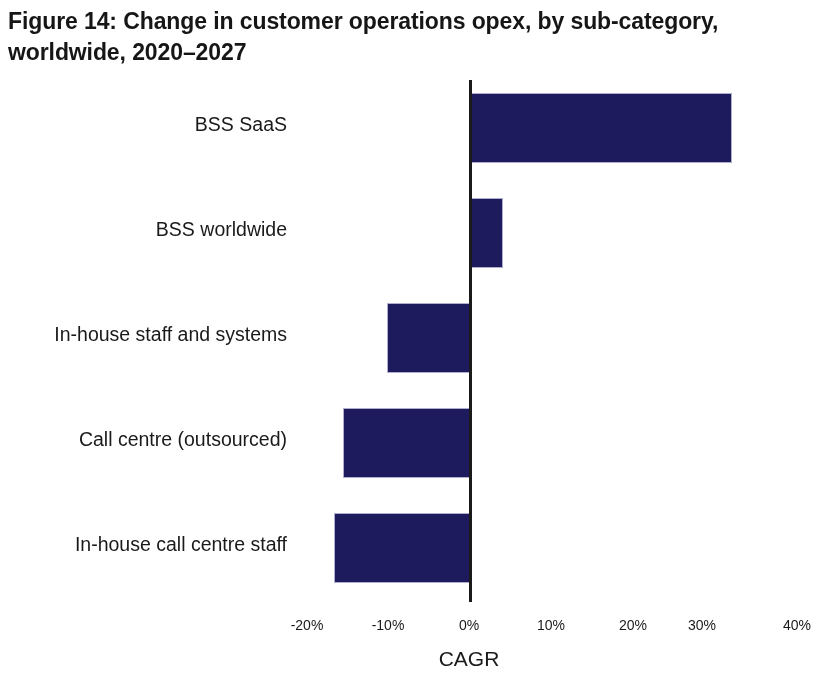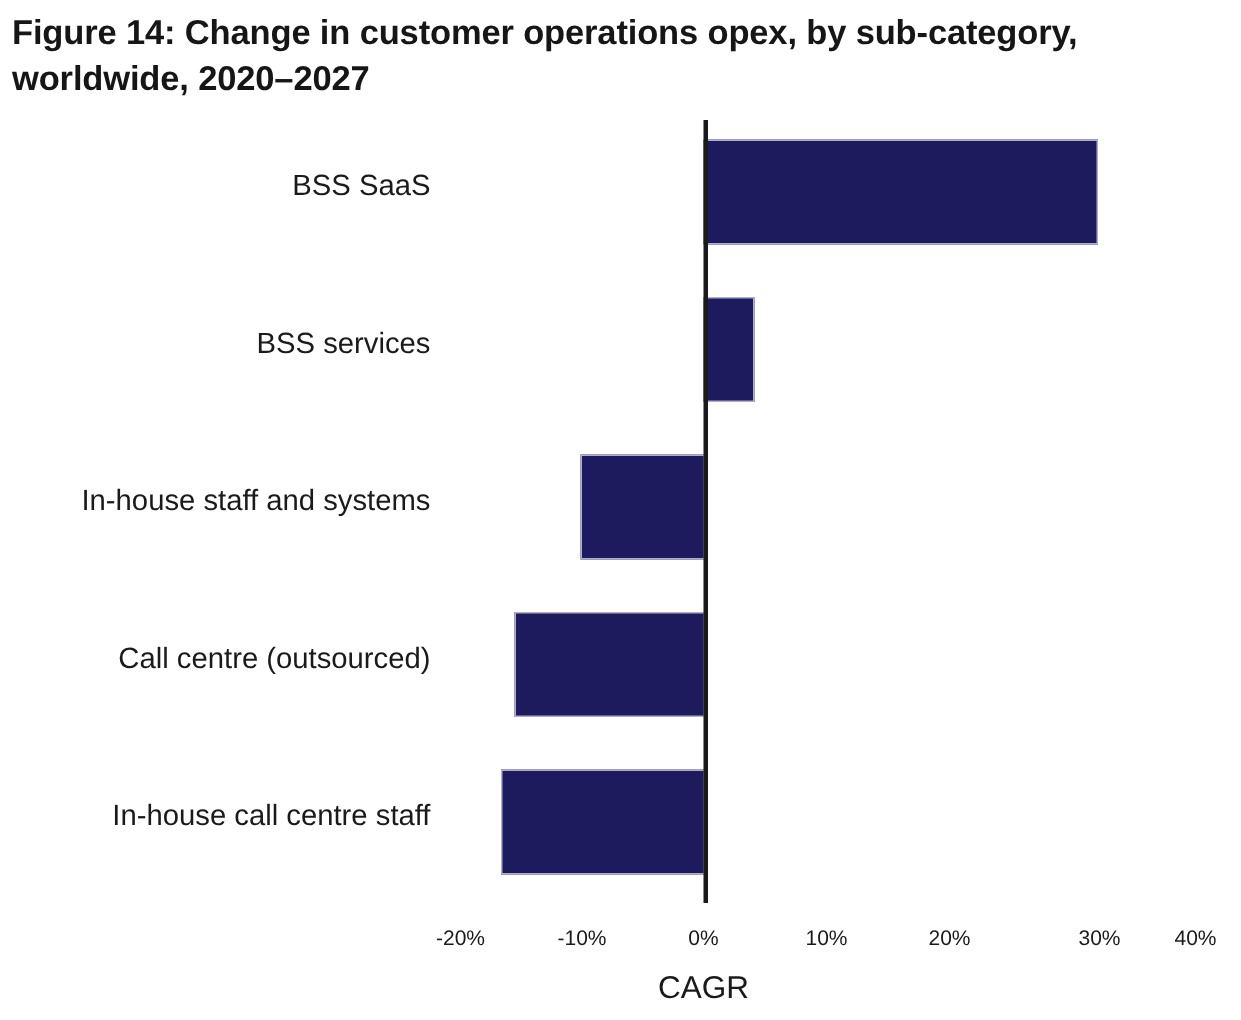--- a/index.html
+++ b/index.html
@@ -123,21 +123,21 @@
 <div id="chart-area">
 
   <div id="plot">
 
     <div class="bar-row" style="top:0px;">
       <div class="cat-label">BSS SaaS</div>
       <div class="bar" style="left:469px; width:263px;"></div>
     </div>
 
     <div class="bar-row" style="top:105px;">
-      <div class="cat-label">BSS services</div>
+      <div class="cat-label">BSS worldwide</div>
       <div class="bar" style="left:469px; width:34px;"></div>
     </div>
 
     <div class="bar-row" style="top:210px;">
       <div class="cat-label">In-house staff and systems</div>
       <div class="bar" style="left:387px; width:83px;"></div>
     </div>
 
     <div class="bar-row" style="top:315px;">
       <div class="cat-label">Call centre (outsourced)</div>
@@ -151,19 +151,19 @@
 
     <div id="zero-axis"></div>
   </div>
 
   <div id="x-tick-labels">
     <div class="x-tick" style="left:307px;">-20%</div>
     <div class="x-tick" style="left:388px;">-10%</div>
     <div class="x-tick" style="left:469px;">0%</div>
     <div class="x-tick" style="left:551px;">10%</div>
     <div class="x-tick" style="left:633px;">20%</div>
-    <div class="x-tick" style="left:733px;">30%</div>
+    <div class="x-tick" style="left:702px;">30%</div>
     <div class="x-tick" style="left:797px;">40%</div>
   </div>
 
   <div id="x-axis-title">CAGR</div>
 
 </div>
 
 </body></html>

